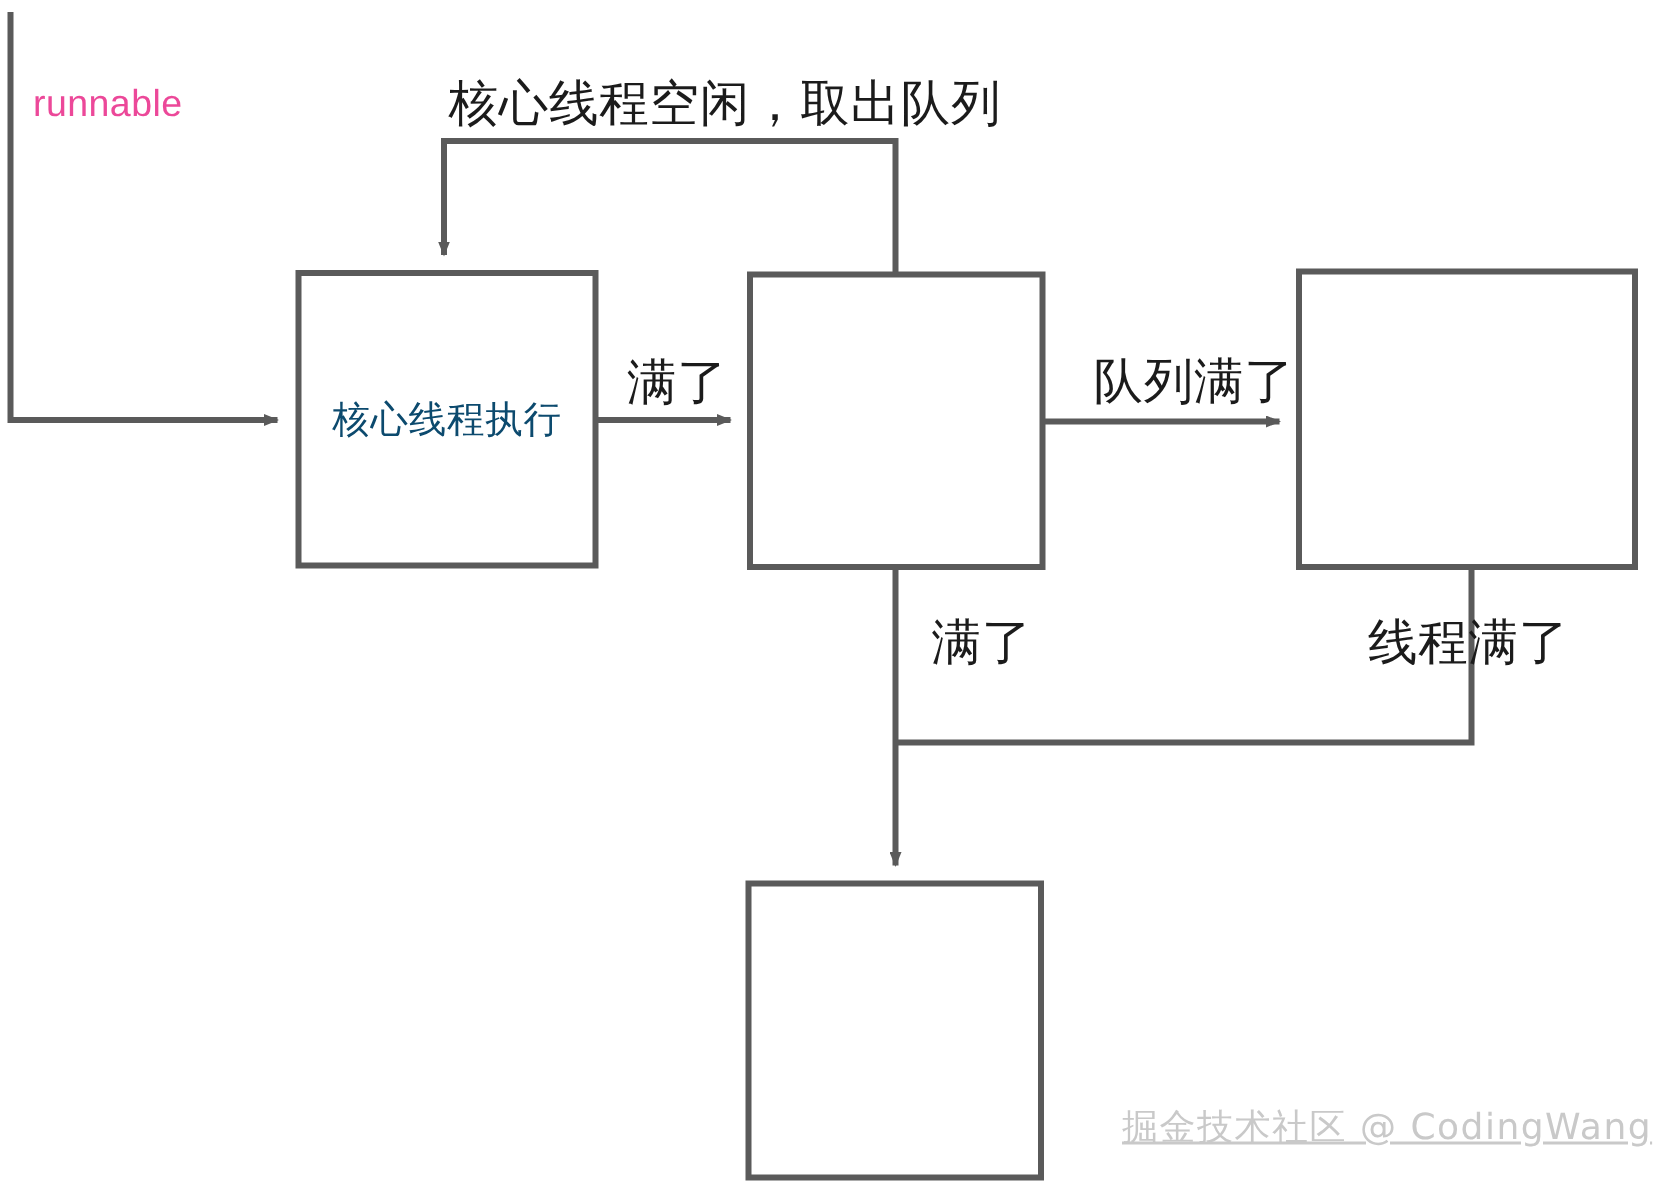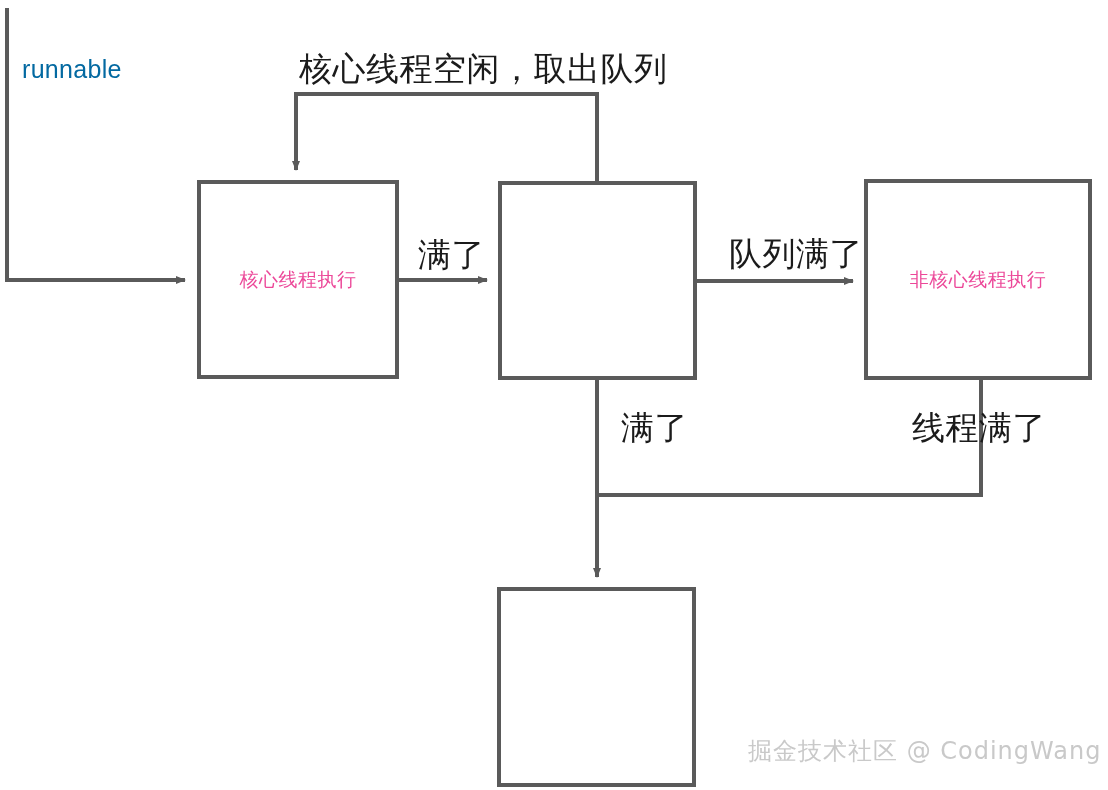--- a/index.html
+++ b/index.html
@@ -21,47 +21,48 @@
     top: 0;
     width: 1108px;
     height: 790px;
   }
   .node-label {
     position: absolute;
     display: flex;
     align-items: center;
     justify-content: center;
     text-align: center;
-    color: #ec4899;
-    font-size: 19px;
+    color: #0c4a6e;
+    font-size: 25px;
     letter-spacing: 0.5px;
     white-space: nowrap;
     pointer-events: none;
   }
   .edge-label {
     position: absolute;
     color: #1b1b1b;
     font-size: 33px;
     letter-spacing: 0.5px;
     white-space: nowrap;
   }
   .entry-label {
     position: absolute;
-    color: #0369a1;
+    color: #ec4899;
     font-size: 25px;
     letter-spacing: 0.3px;
     white-space: nowrap;
   }
   .watermark {
     position: absolute;
     color: #c9c9c9;
     font-size: 24px;
     letter-spacing: 1px;
     white-space: nowrap;
     font-family: "DejaVu Sans", sans-serif;
+    text-decoration: underline;
   }
 </style>
 </head>
 <body>
 
 <div id="canvas">
 
   <svg id="diagram-svg" viewBox="0 0 1108 790" xmlns="http://www.w3.org/2000/svg">
     <defs>
       <marker id="arrowhead" markerWidth="10" markerHeight="8" refX="9" refY="4" orient="auto" markerUnits="userSpaceOnUse">
@@ -83,21 +84,20 @@
     <path d="M597,183 L597,94 L296,94 L296,170" fill="none" stroke="#5a5a5a" stroke-width="4" marker-end="url(#arrowhead)"></path>
 
     <path d="M597,378 L597,577" fill="none" stroke="#5a5a5a" stroke-width="4" marker-end="url(#arrowhead)"></path>
 
     <path d="M981,378 L981,495 L597,495" fill="none" stroke="#5a5a5a" stroke-width="4"></path>
   </svg>
 
   <div class="entry-label" style="left:22px; top:55px;">runnable</div>
 
   <div class="node-label" style="left:199px; top:182px; width:198px; height:195px;">核心线程执行</div>
-  <div class="node-label" style="left:866px; top:181px; width:224px; height:197px;">非核心线程执行</div>
 
   <div class="edge-label" style="left:299px; top:47px;">核心线程空闲，取出队列</div>
 
   <div class="edge-label" style="left:418px; top:233px;">满了</div>
 
   <div class="edge-label" style="left:729px; top:232px;">队列满了</div>
 
   <div class="edge-label" style="left:621px; top:406px;">满了</div>
 
   <div class="edge-label" style="left:912px; top:406px;">线程满了</div>

